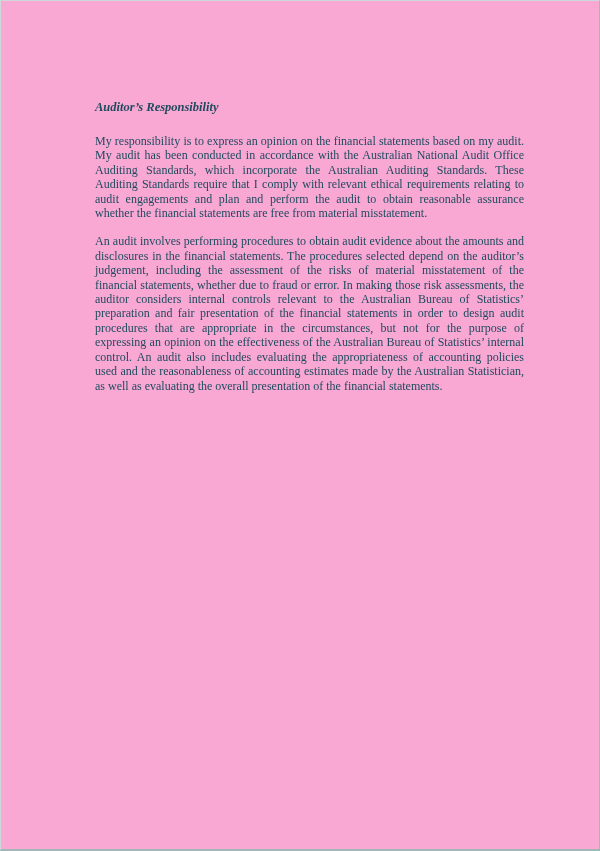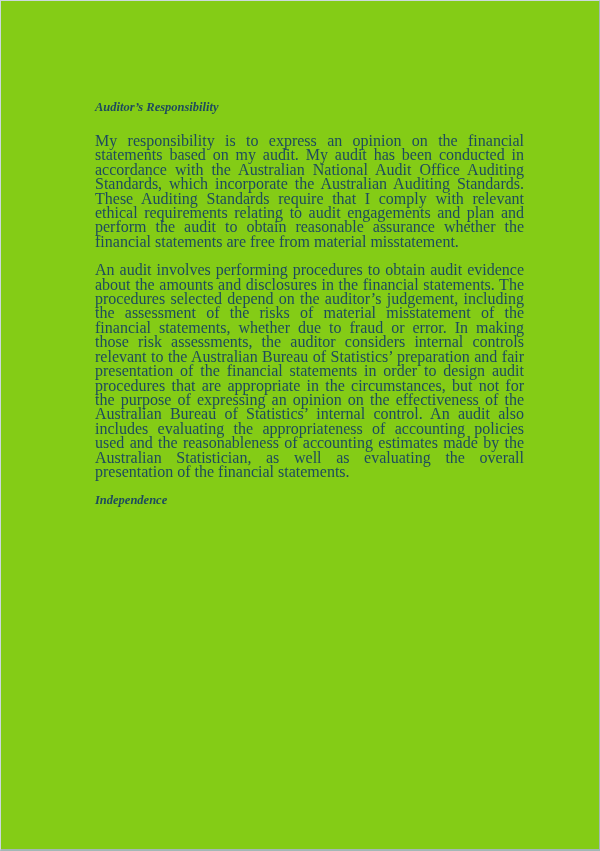--- a/index.html
+++ b/index.html
@@ -6,21 +6,21 @@
     --text-color: #1e4a5e;
     --border-dark: #a3b7b7;
     --border-light: #ccd8dc;
   }
   * { margin: 0; padding: 0; box-sizing: border-box; }
   html, body { background: #ffffff; }
   .page {
     position: relative;
     width: 600px;
     height: 851px;
-    background: #84cc16;
+    background: #f9a8d4;
     border-top: 1px solid var(--border-light);
     border-left: 1px solid var(--border-light);
     border-right: 1px solid var(--border-dark);
     border-bottom: 2px solid var(--border-dark);
     overflow: hidden;
     font-family: "Liberation Serif", "DejaVu Serif", serif;
     color: var(--text-color);
   }
   .content {
     position: absolute;
@@ -31,30 +31,29 @@
   .heading {
     font-size: 12.5px;
     font-weight: bold;
     font-style: italic;
     line-height: 14px;
     margin: 4px 0 20px 0;
     color: var(--text-color);
   }
   .content .heading:first-child { margin-top: 0; }
   .para {
-    font-size: 16px;
+    font-size: 12px;
     line-height: 14.4px;
     text-align: justify;
     margin: 0 4px 14px 0;
     color: var(--text-color);
   }
 </style>
 </head>
 <body>
 
 <div class="page">
   <div class="content">
     <div class="heading">Auditor’s Responsibility</div>
     <p class="para">My responsibility is to express an opinion on the financial statements based on my audit. My audit has been conducted in accordance with the Australian National Audit Office Auditing Standards, which incorporate the Australian Auditing Standards. These Auditing Standards require that I comply with relevant ethical requirements relating to audit engagements and plan and perform the audit to obtain reasonable assurance whether the financial statements are free from material misstatement.</p>
     <p class="para">An audit involves performing procedures to obtain audit evidence about the amounts and disclosures in the financial statements. The procedures selected depend on the auditor’s judgement, including the assessment of the risks of material misstatement of the financial statements, whether due to fraud or error. In making those risk assessments, the auditor considers internal controls relevant to the Australian Bureau of Statistics’ preparation and fair presentation of the financial statements in order to design audit procedures that are appropriate in the circumstances, but not for the purpose of expressing an opinion on the effectiveness of the Australian Bureau of Statistics’ internal control. An audit also includes evaluating the appropriateness of accounting policies used and the reasonableness of accounting estimates made by the Australian Statistician, as well as evaluating the overall presentation of the financial statements.</p>
-    <div class="heading">Independence</div>
   </div>
 </div>
 
 </body></html>

